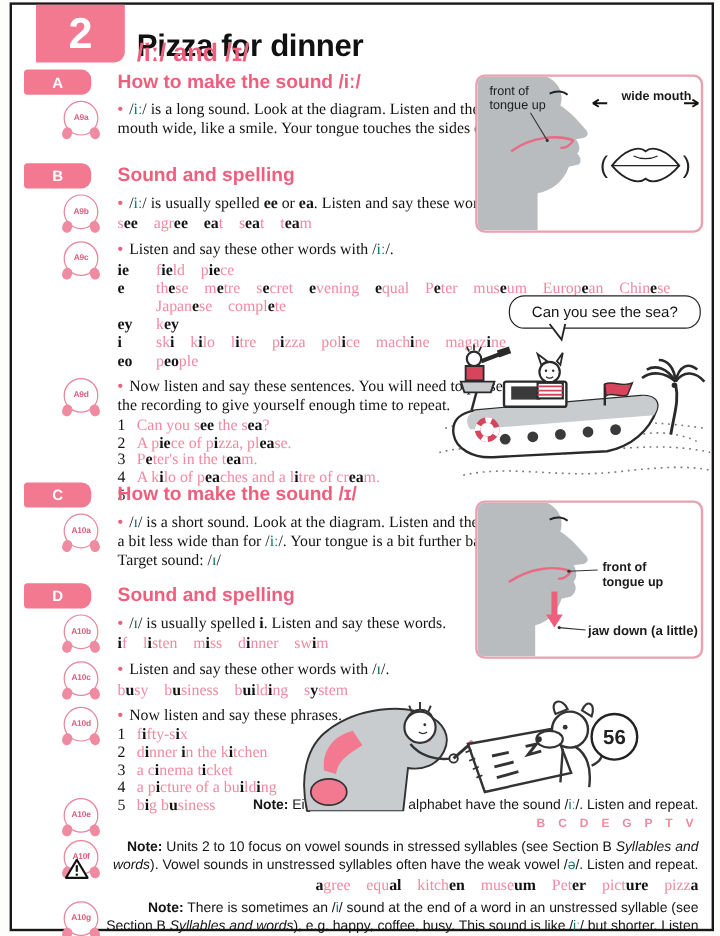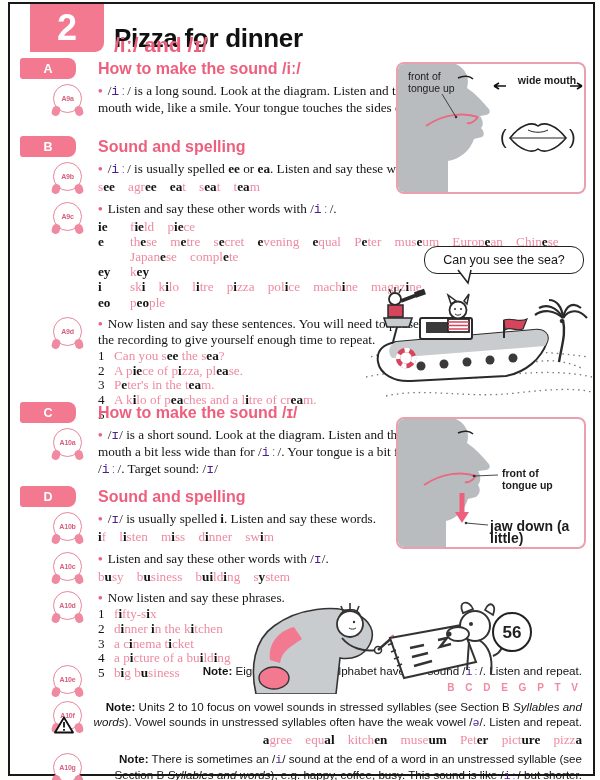--- a/index.html
+++ b/index.html
@@ -28,21 +28,21 @@
   .badge::before,.badge::after{content:"";position:absolute;bottom:-4px;width:8px;height:10px;
     background:#ef8aa1;border-radius:4px;}
   .badge::before{left:-2px;transform:rotate(18deg);}
   .badge::after{right:-2px;transform:rotate(-18deg);}
   .bullet{color:#e8637e;margin-right:5px;font-weight:700;}
   .bodytxt{max-width:324px;display:inline;}
   .iline{margin-bottom:1px;}
   .narrow{max-width:330px;}
   .wl{color:#ef8aa1;}
   .k{color:#131313;font-weight:700;}
-  .pk{color:#4c1d95;font-family:Liberation Mono, monospace;}
+  .pk{color:#0f766e;}
   .words{margin-top:1px;line-height:15.5px;}
   .sp-row{display:flex;line-height:15.2px;}
   .sp-label{width:32px;flex:none;font-weight:700;color:#131313;}
   .sp-words{flex:1;max-width:446px;}
   .sent{display:flex;line-height:14.8px;}
   .num{width:16px;flex:none;color:#131313;}
   
   .note{position:relative;padding-left:68px;margin-bottom:5px;
     font-family:"Liberation Sans",sans-serif;font-size:11.6px;line-height:14.2px;max-width:580px;text-align:right;}
   .nlabel{font-weight:700;}
@@ -52,25 +52,25 @@
   .warn{position:absolute;left:34px;top:16px;}
   
   .diagbox{position:absolute;left:396px;width:186px;height:128px;background:#fff;
     border:2px solid #e9a0af;border-radius:8px;overflow:hidden;z-index:2;}
   #diag1{top:62px;} #diag2{top:417px;}
   .diagbox svg{position:absolute;left:0;top:0;}
   .dlabel{position:absolute;font:10.5px "Liberation Sans",sans-serif;color:#1c1c1c;line-height:12px;}
   #d1-tongue{left:10px;top:6px;width:64px;}
   #d1-mouth{left:118px;top:10px;width:62px;text-align:center;font-weight:700;}
   #d2-tongue{left:104px;top:48px;width:70px;font-weight:700;}
-  #d2-jaw{left:92px;top:101px;width:92px;font-weight:700;font-size:14px;}
+  #d2-jaw{left:92px;top:101px;width:92px;font-weight:700;font-size:11px;}
   
   .art{position:absolute;z-index:1;}
   #boat-art{left:366px;top:262px;width:226px;height:140px;}
-  #writer-art{left:250px;top:598px;width:292px;height:96px;}
+  #writer-art{left:250px;top:580px;width:292px;height:96px;}
   .bubble{position:absolute;left:424px;top:246px;width:158px;height:26px;background:#fff;
     border:1.6px solid #222;border-radius:13px;z-index:3;
     font:12.5px "Liberation Sans",sans-serif;display:flex;align-items:center;justify-content:center;}
   .bubble svg{position:absolute;left:30px;bottom:-12px;overflow:visible;}
 </style>
 </head>
 <body>
 
 <div class="frame"></div>
 

